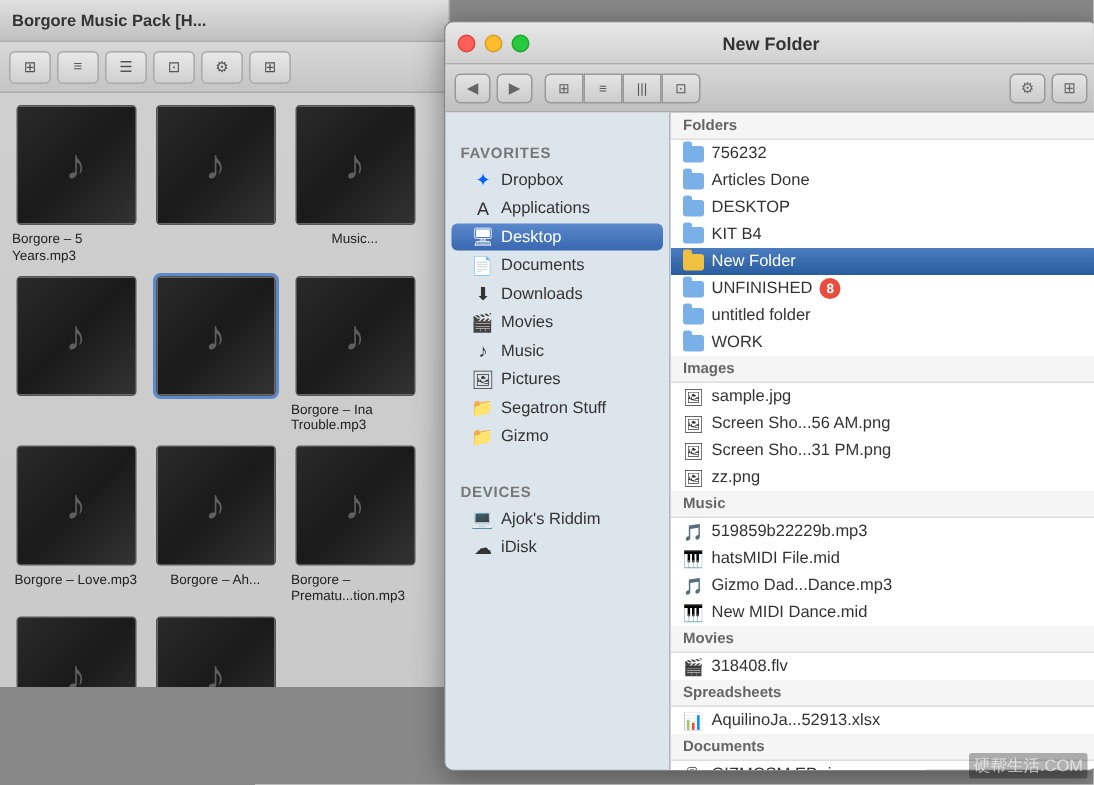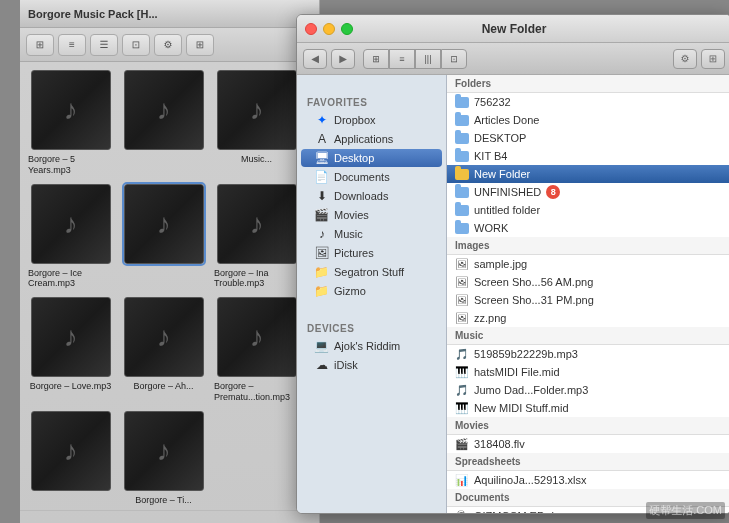--- a/index.html
+++ b/index.html
@@ -313,23 +313,22 @@
       color: rgba(255,255,255,0.6);
       background: rgba(0,0,0,0.3);
       padding: 1px 3px;
       border-radius: 2px;
     }
 
     .itunes-wrapper {
       position: absolute;
       left: 0; top: 0;
       width: 302px;
-      height: 523px;
+      height: 458px;
       overflow: hidden;
-      margin-left: 20px;
     }
   </style>
 </head>
 <body>
 
 <div class="itunes-wrapper">
   <div class="itunes-panel">
     <div class="itunes-titlebar">
       <span>Borgore Music Pack [H...</span>
     </div>
@@ -358,21 +357,20 @@
         <div class="music-thumb">
           <span class="music-note">♪</span>
         </div>
         <span class="music-label">Music...</span>
       </div>
 
       <div class="music-item">
         <div class="music-thumb">
           <span class="music-note">♪</span>
         </div>
-        <span class="music-label">Borgore – Ice Cream.mp3</span>
       </div>
       <div class="music-item">
         <div class="music-thumb selected">
           <span class="music-note">♪</span>
         </div>
       </div>
       <div class="music-item">
         <div class="music-thumb">
           <span class="music-note">♪</span>
         </div>
@@ -574,25 +572,25 @@
       <div class="finder-item">
         <span class="finder-item-icon">🎵</span>
         <span>519859b22229b.mp3</span>
       </div>
       <div class="finder-item">
         <span class="finder-item-icon">🎹</span>
         <span>hatsMIDI File.mid</span>
       </div>
       <div class="finder-item">
         <span class="finder-item-icon">🎵</span>
-        <span>Jumo Dad...Folder.mp3</span>
+        <span>Gizmo Dad...Dance.mp3</span>
       </div>
       <div class="finder-item">
         <span class="finder-item-icon">🎹</span>
-        <span>New MIDI Stuff.mid</span>
+        <span>New MIDI Dance.mid</span>
       </div>
 
       <div class="finder-section-header">Movies</div>
       <div class="finder-item">
         <span class="finder-item-icon">🎬</span>
         <span>318408.flv</span>
       </div>
 
       <div class="finder-section-header">Spreadsheets</div>
       <div class="finder-item">

